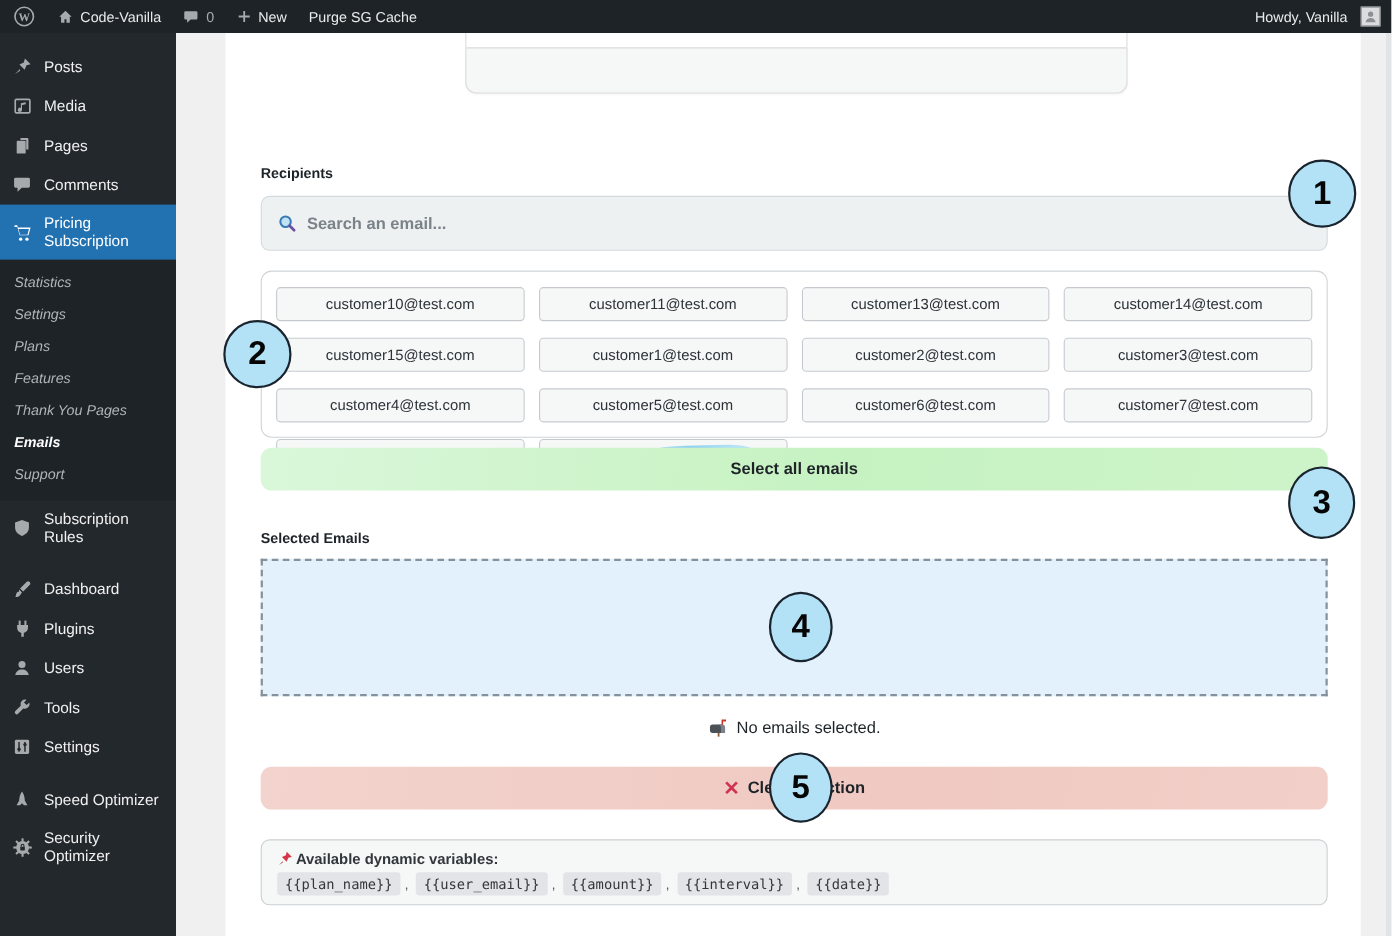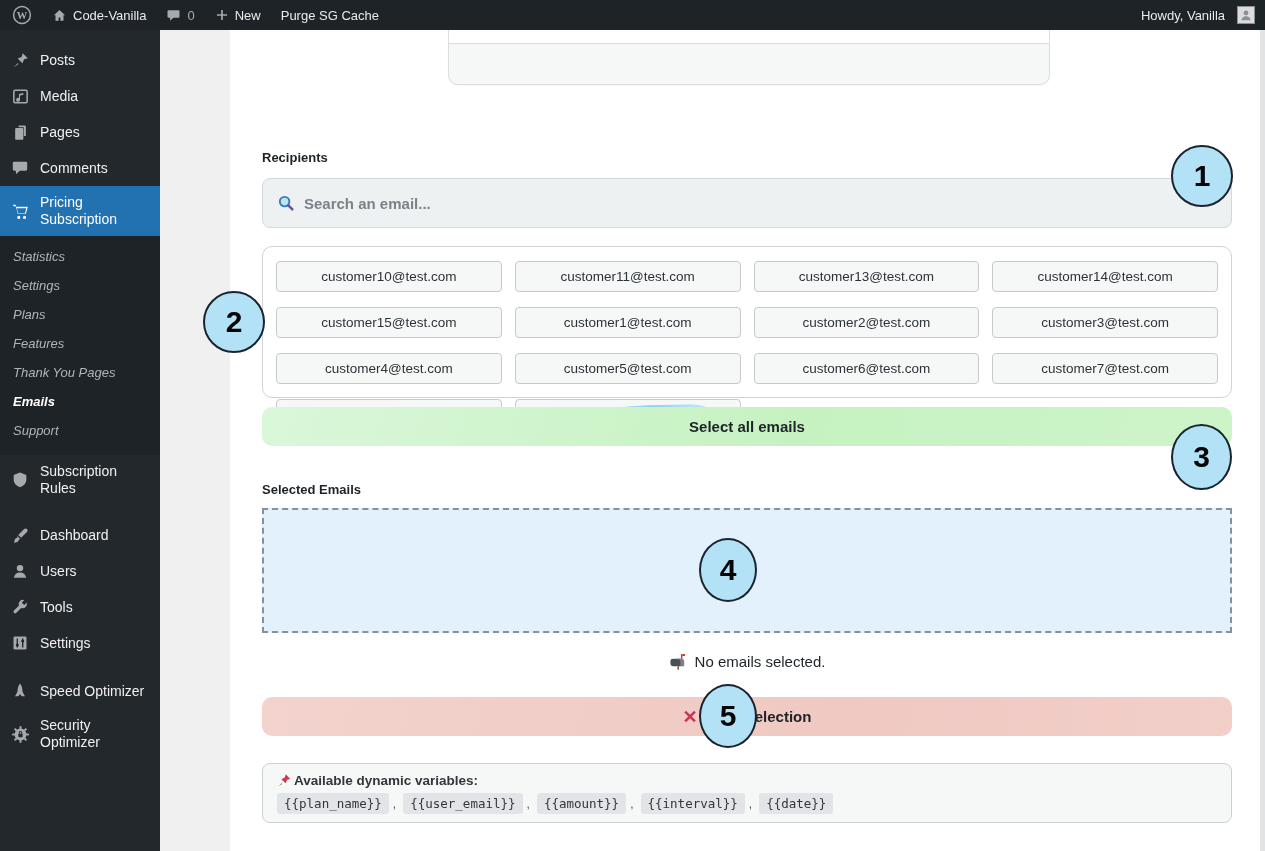--- a/index.html
+++ b/index.html
@@ -28,21 +28,21 @@
   .menu-item.active { background:#2271b1; color:#fff; position:relative; }
   .menu-item.active .mi-icon { color:#fff; }
   .menu-item.active::after { content:""; position:absolute; right:-12px; top:50%; margin-top:-12px;
                              border:12px solid transparent; border-left-color:#2271b1; }
   .submenu { background:#1e2327; padding:6px 0 10px 0; }
   .submenu-item { padding:7px 7px 7px 13px; color:#b0b5ba; font-size:13px; cursor:pointer;font-style:italic; }
   .submenu-item.current { color:#fff; font-weight:bold; }
   .collapse-item { color:#a7aaad; }
 
   
-  .content { position:absolute; top:30px; left:205px; width:1032px; height:821px; background:#ffffff;margin-left:25px; }
+  .content { position:absolute; top:30px; left:205px; width:1032px; height:821px; background:#ffffff; }
   .right-edge { position:absolute; top:30px; right:0; width:5px; height:821px; background:#e2e3e5; }
 
   
   .partial-panel { position:absolute; left:218px; top:0; width:602px; }
   .partial-strip { height:13px; background:#fff; border-left:1px solid #dcdcde; border-right:1px solid #dcdcde; }
   .partial-gray { height:42px; background:#f6f7f7; border:1px solid #dcdcde;
                   border-radius:0 0 10px 10px; box-shadow:0 1px 2px rgba(0,0,0,0.04); }
 
   .field-label { position:absolute; left:32px; font-size:13px; font-weight:700; color:#1d2327; }
 
@@ -222,20 +222,30 @@
 
   <div class="menu-item spaced">
     <span class="mi-icon">
       <svg width="19" height="19" viewBox="0 0 20 20" fill="currentColor">
           <path d="M16.8 3.2c.9.9.9 2.1 0 3l-6.2 6.2-3-3 6.2-6.2c.9-.9 2.1-.9 3 0zM6.6 10.5l2.9 2.9-1.1 1.1c-.6 2.2-2.3 3.2-5.4 3.2.9-1.1.5-2.5 1.3-4 .5-.8 1.1-1.2 2.3-1.2z"></path>
         </svg>
     </span>
     <span>Dashboard</span>
   </div>
 
+  <div class="menu-item">
+    <span class="mi-icon">
+      <svg width="19" height="19" viewBox="0 0 20 20" fill="currentColor">
+          <rect x="6.3" y="2.3" width="1.9" height="4.2"></rect>
+          <rect x="11.8" y="2.3" width="1.9" height="4.2"></rect>
+          <path d="M4.8 6.5h10.4V9a5.2 5.2 0 0 1-4 5.05v3.65H8.8v-3.65A5.2 5.2 0 0 1 4.8 9z"></path>
+        </svg>
+    </span>
+    <span>Plugins</span>
+  </div>
 
   <div class="menu-item">
     <span class="mi-icon">
       <svg width="18" height="18" viewBox="0 0 20 20" fill="currentColor">
           <circle cx="10" cy="6.8" r="3.6"></circle>
           <path d="M3.2 17.5c.6-3.8 3.3-5.7 6.8-5.7s6.2 1.9 6.8 5.7z"></path>
         </svg>
     </span>
     <span>Users</span>
   </div>

